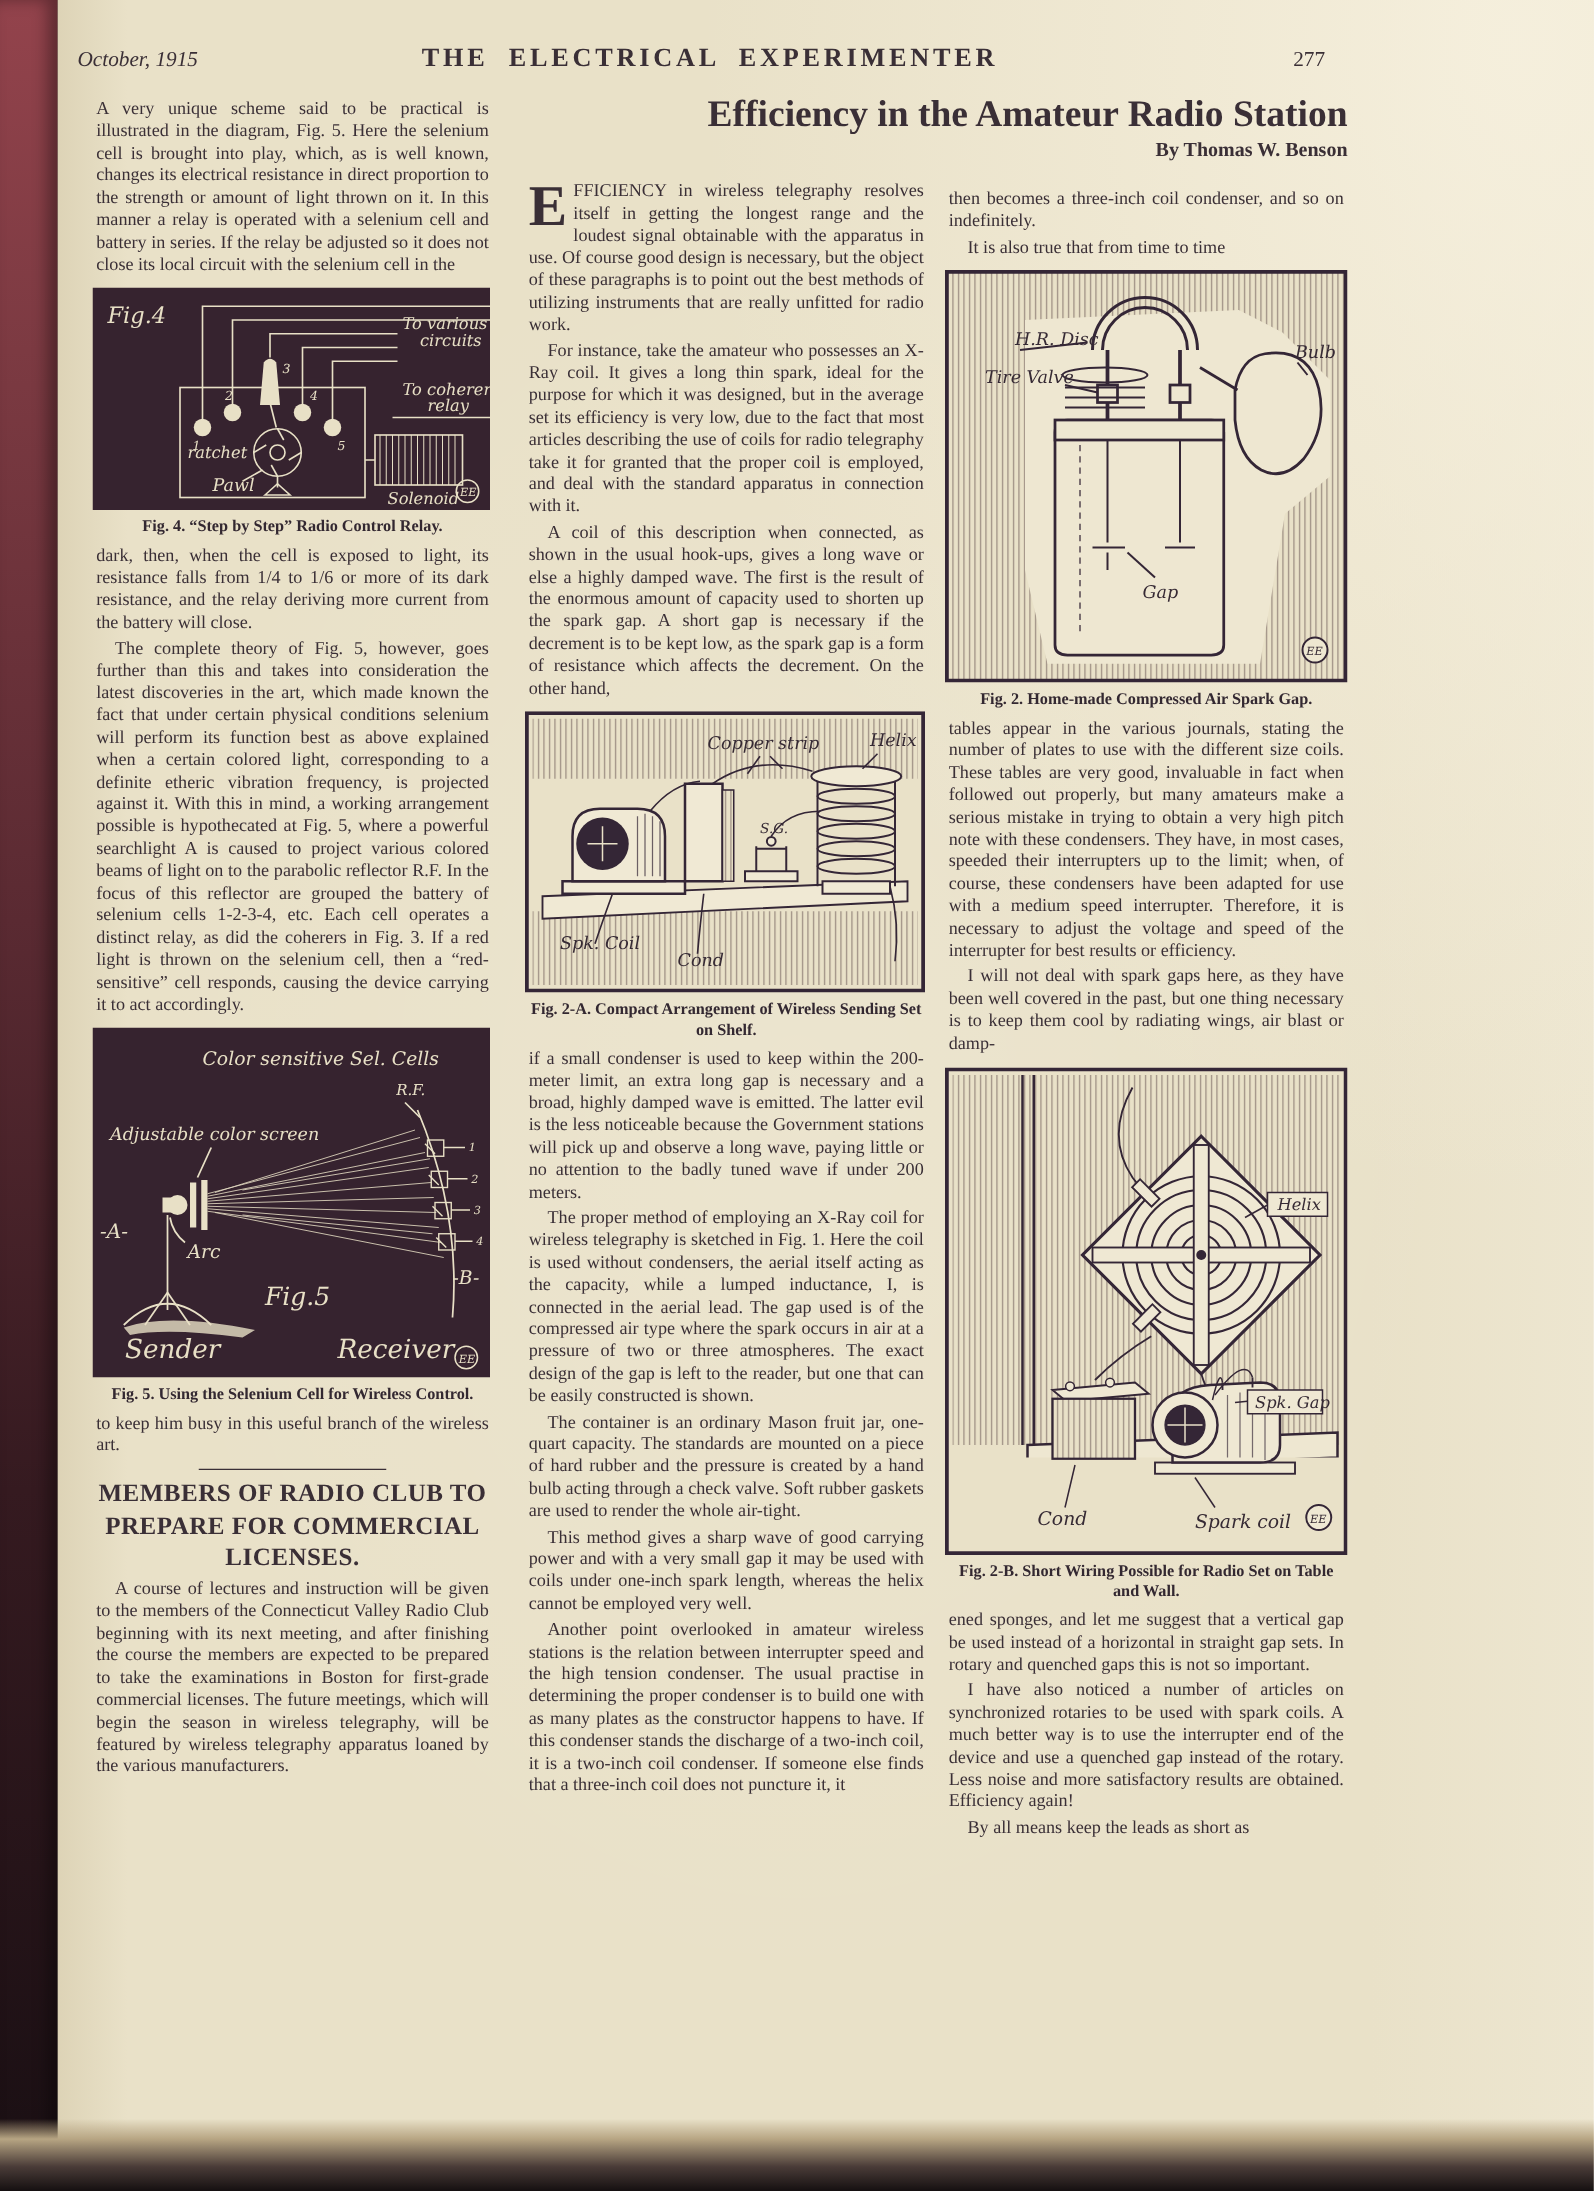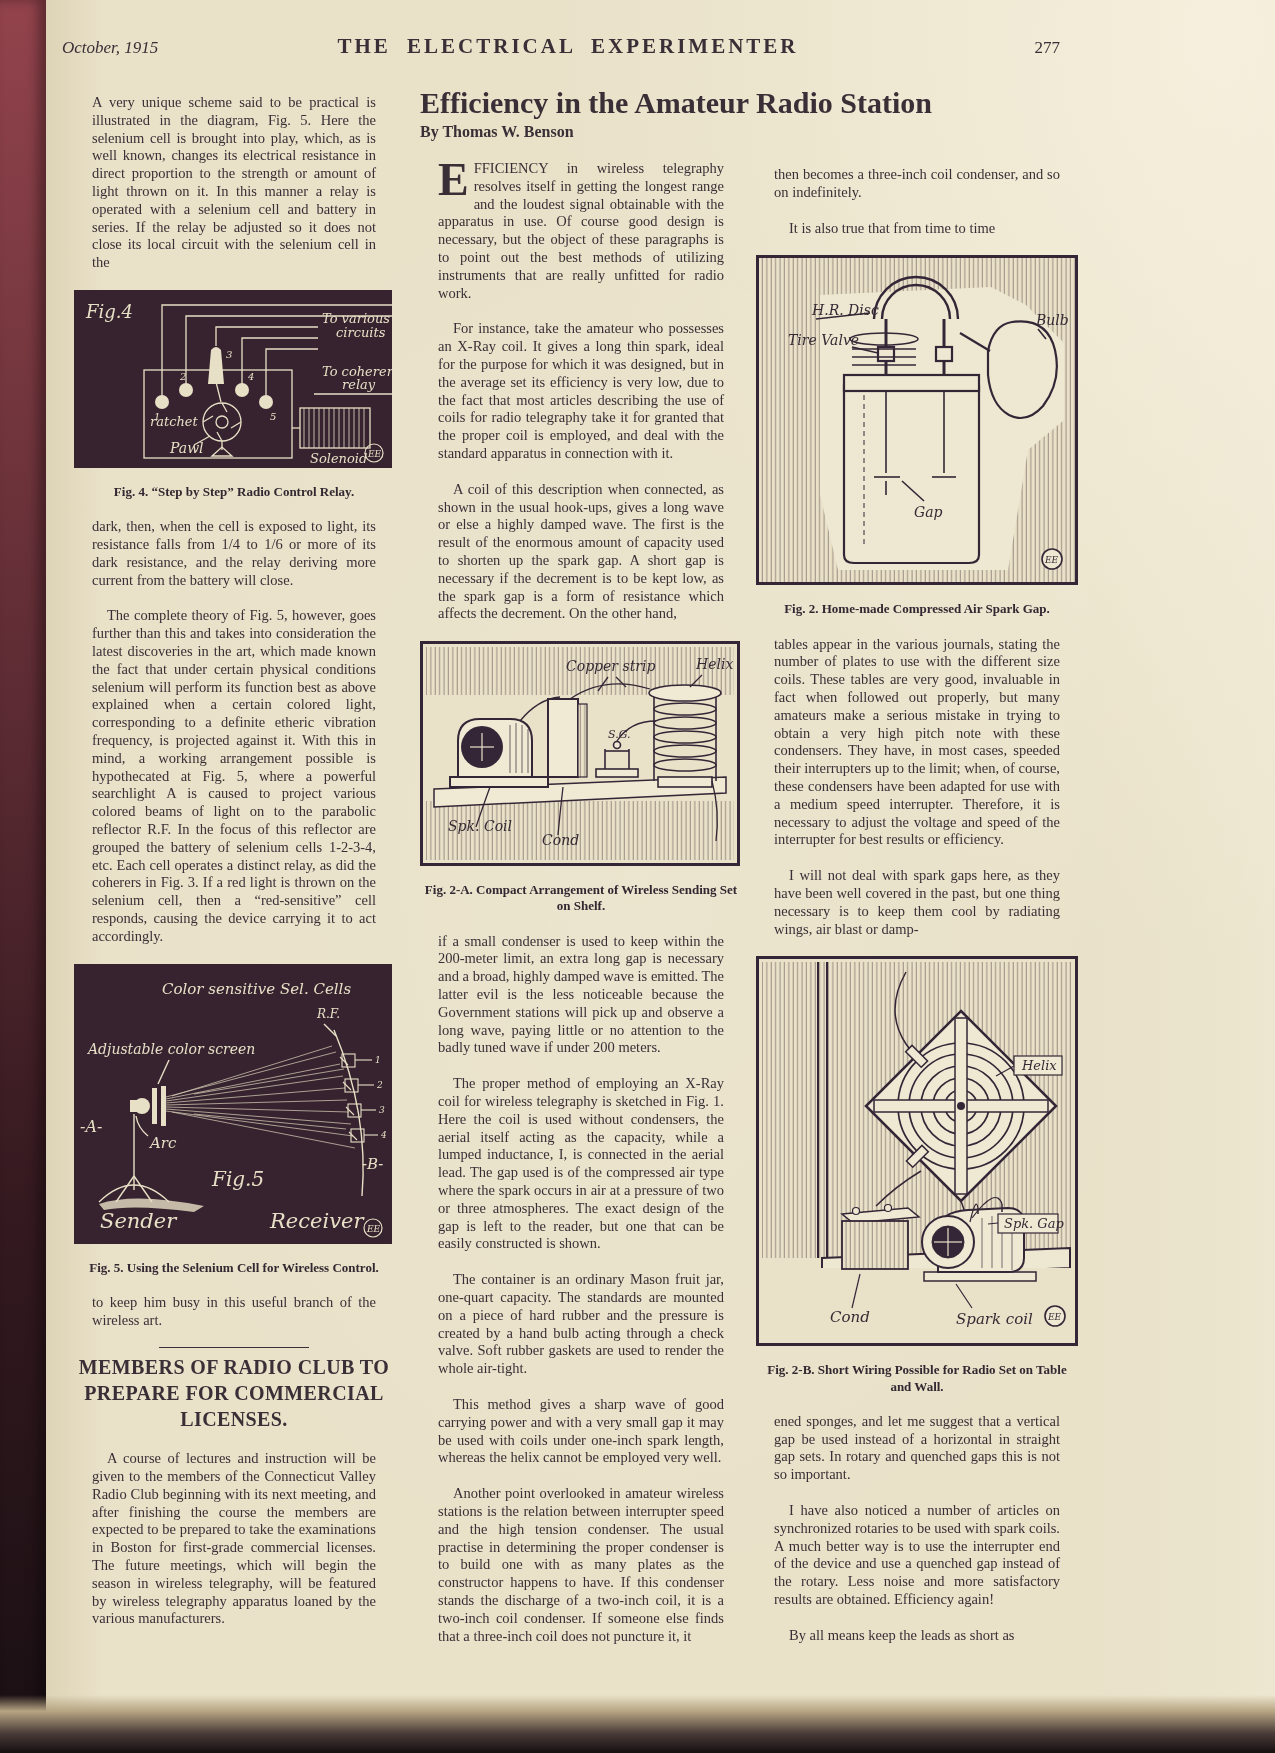--- a/index.html
+++ b/index.html
@@ -14,31 +14,31 @@
   .binding{position:absolute;left:0;top:0;width:46px;height:100%;
     background:linear-gradient(180deg,#93434c 0%,#7c3a42 16%,#5a2a32 42%,#351a20 68%,#190f13 100%);
     box-shadow:inset -8px 0 12px rgba(0,0,0,.35);}
   .bottom-edge{position:absolute;left:0;bottom:0;width:100%;height:58px;
     background:linear-gradient(180deg,rgba(183,165,131,0) 0%,#b7a583 28%,#4a3c38 66%,#140f10 100%);}
   .header{position:absolute;left:62px;top:34px;width:1012px;display:grid;grid-template-columns:1fr auto 1fr;align-items:baseline;}
   .hdr-date{font-size:17px;text-align:left;font-style:italic;}
   .hdr-title{font-size:21px;font-weight:bold;letter-spacing:3px;text-align:center;word-spacing:8px;}
   .hdr-page{font-size:17px;text-align:right;padding-right:14px;}
   .col{position:absolute;font-size:14.5px;line-height:17.8px;text-align:justify;}
-  .col p{margin:18px;text-indent:15px;}
+  .col p{margin:3px;text-indent:15px;}
   .col p.noind{text-indent:0;}
   .col-left{left:74px;top:76px;width:320px;}
-  .titleblock{position:absolute;left:420px;top:76px;width:658px;text-align:left;margin-top:11px;}
+  .titleblock{position:absolute;left:420px;top:76px;width:658px;text-align:right;}
   .art-title{font-size:30px;font-weight:bold;margin:0;line-height:1.05;}
   .art-byline{font-size:16px;font-weight:bold;margin:4px 0 0 0;}
   .col-mid{left:420px;top:142px;width:322px;}
   .col-right{left:756px;top:148px;width:322px;}
   .dropcap{float:left;font-size:46px;line-height:36px;font-weight:bold;padding:2px 5px 0 0;}
   figure{margin:9px 0 7px 0;}
-  figcaption{font-size:13px;font-weight:bold;text-align:center;line-height:1.25;margin-top:16px;color:#332831;}
+  figcaption{font-size:13px;font-weight:bold;text-align:center;line-height:1.25;margin-top:5px;color:#332831;}
   .fig-dark svg{display:block;}
   .fig-light svg{display:block;}
   .club-divider{width:150px;border-top:1.6px solid #3a2f36;margin:9px auto 7px auto;}
   .club-heading{font-size:20px;font-weight:bold;text-align:center;line-height:1.28;margin:0 0 3px 0;letter-spacing:.4px;text-indent:0;}
   text{font-family:"DejaVu Serif","Liberation Serif",serif;font-style:italic;}
   .tl{fill:#e8e0c6;}
   .td{fill:#362a34;}
 </style>
 </head>
 <body>

